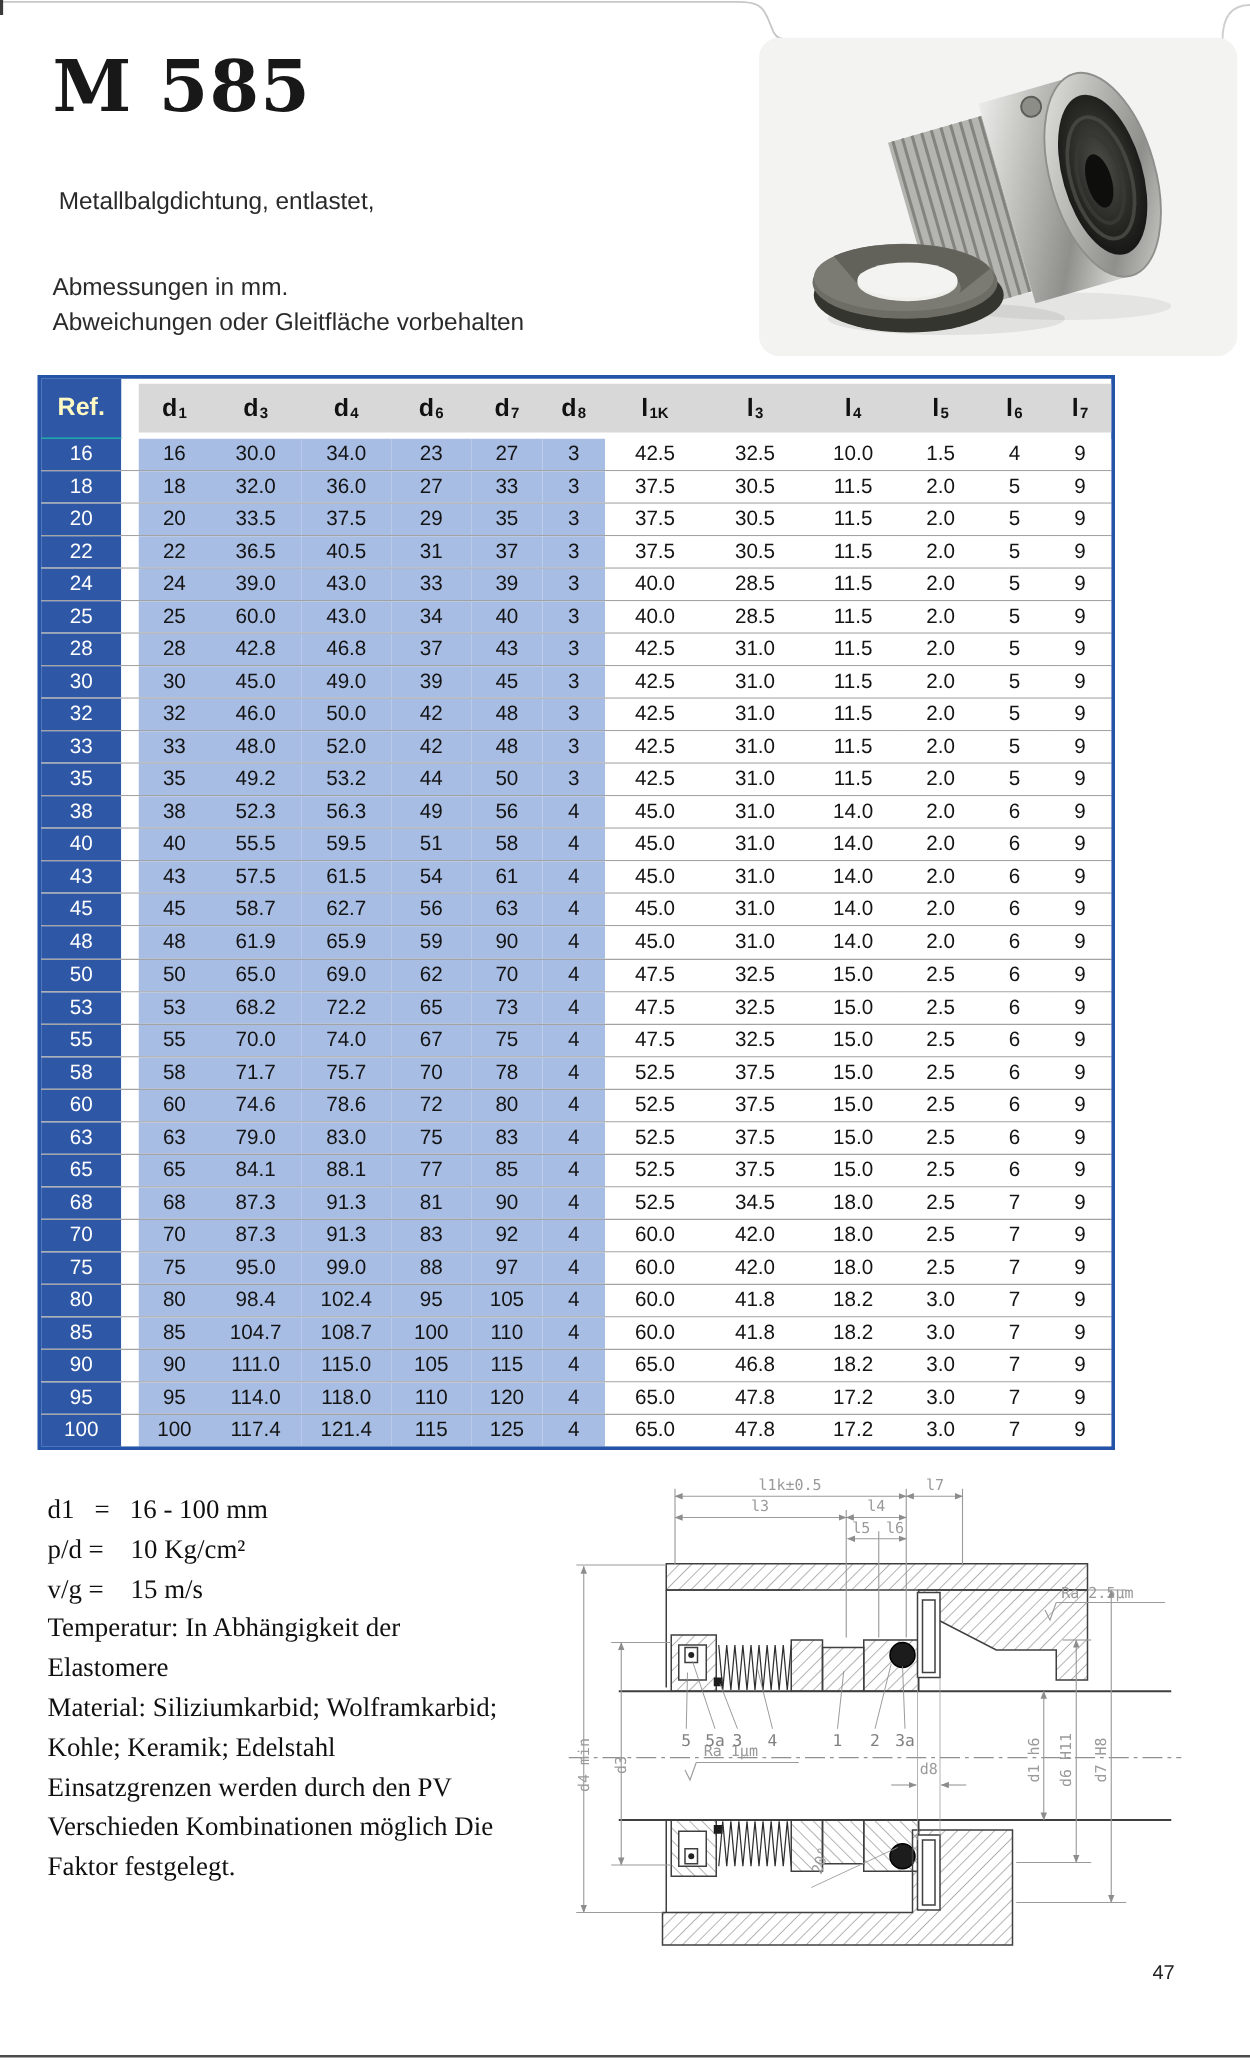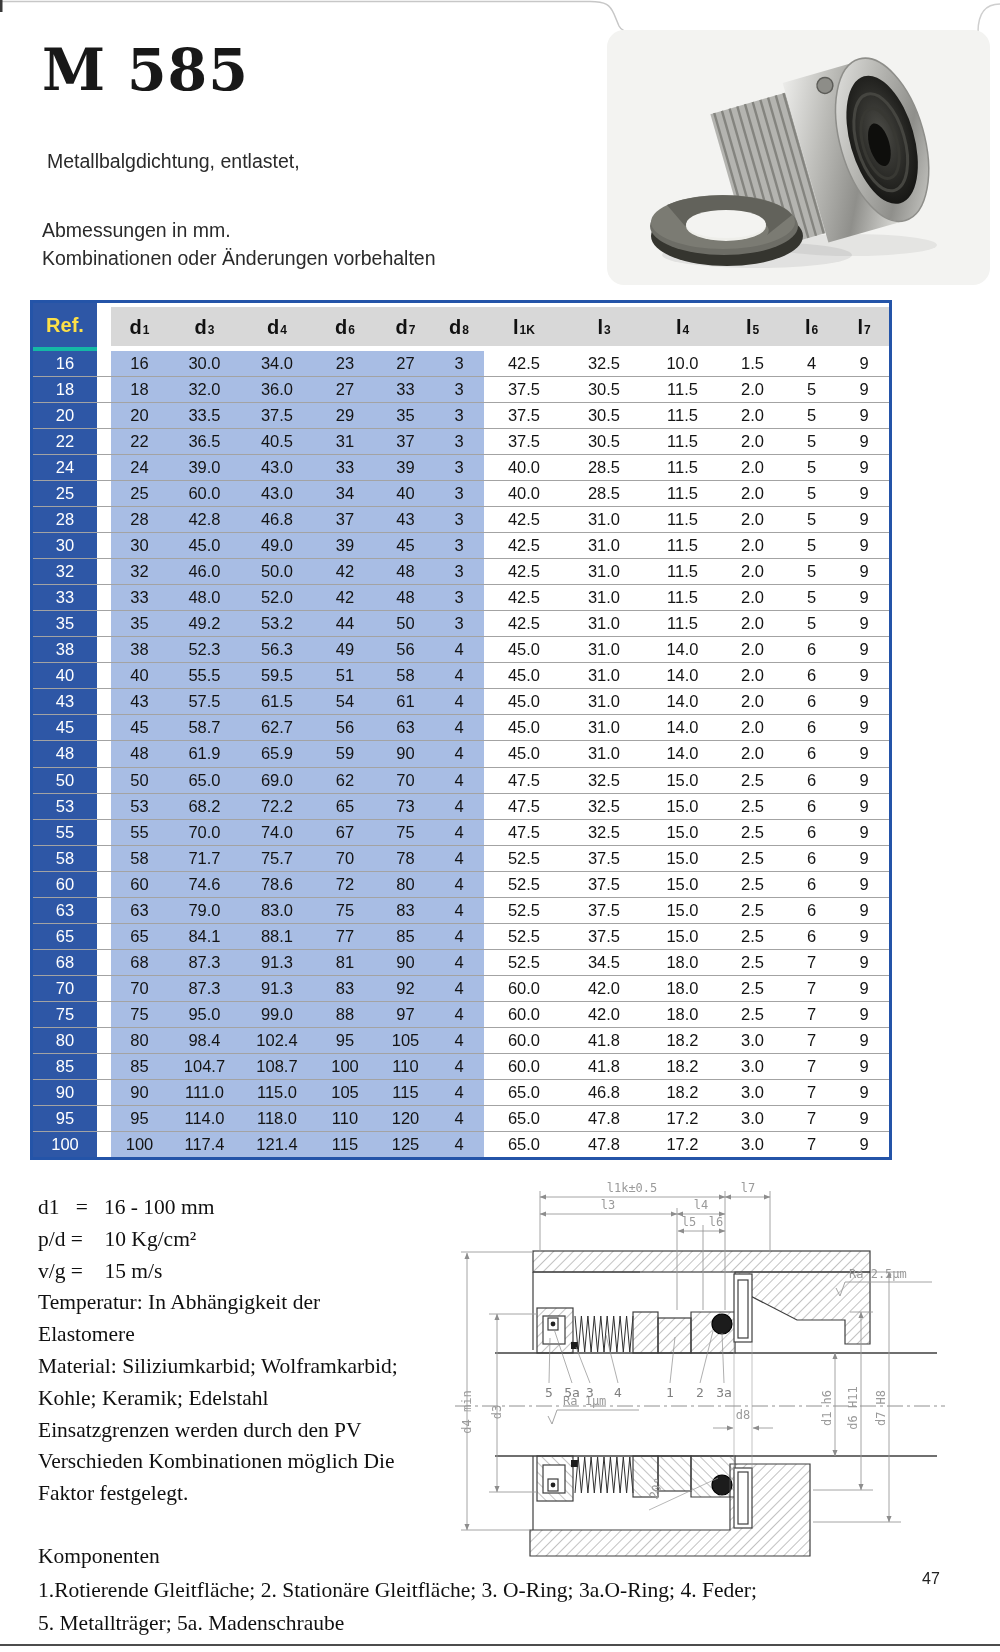--- a/index.html
+++ b/index.html
@@ -15,21 +15,21 @@
   
   .topdeco{position:absolute;left:0;top:0;width:1000px;height:40px;pointer-events:none;}
   .bottomrule{position:absolute;left:0;top:1644px;width:1000px;height:2px;background:#4c4c4c;}
   
   .m-table{position:absolute;left:30px;top:300px;width:856px;height:854px;
            border:3px solid var(--border-blue,#2454a8);background:#fff;display:flex;flex-direction:column;}
   .thead{position:relative;height:48px;flex:0 0 48px;display:flex;}
   .band{position:absolute;left:78px;right:0;top:4px;bottom:5px;background:var(--header-gray,#d8d8d8);}
   .thead .hc{position:relative;display:flex;align-items:center;justify-content:center;
              font-weight:bold;font-size:20px;color:#111;}
-  .thead .refh{background:var(--ref-blue,#2e57a6);color:#fde047;font-size:20px;border-bottom:4px solid #14b8a6;}
+  .thead .refh{background:var(--ref-blue,#2e57a6);color:#fef9c3;font-size:20px;border-bottom:1px solid #14b8a6;}
   .thead sub{font-size:12px;font-weight:bold;transform:translateY(3px);margin-left:1px;}
   .tbody{flex:1;display:flex;flex-direction:column;}
   .trow{flex:1;display:flex;border-top:1px solid var(--table-line,#a3a3a3);}
   .trow:first-child{border-top:none;}
   .c{display:flex;align-items:center;justify-content:center;font-size:16.5px;color:#141414;}
   .c.ref{background:var(--ref-blue,#2e57a6);color:#fff;font-size:16.5px;}
   .c.d{background:var(--light-blue,#a8bde4);}
   .c.l{background:#fff;}
   .c.gap{background:#fff;}
   
@@ -55,21 +55,21 @@
     <path d="M978,32 C978,10 988,4 1000,4" fill="none" stroke="#cfcfcf" stroke-width="1.5"></path>
     <rect x="0" y="0" width="2.5" height="12" fill="#3a3a3a"></rect>
   </svg>
 
   <div class="title">M 585</div>
   <div class="subtitle">
     <div>Metallbalgdichtung, entlastet,</div>
   </div>
   <div class="note">
     <div>Abmessungen in mm.</div>
-    <div>Kombinationen oder Änderungen vorbehalten</div>
+    <div>Abweichungen oder Gleitfläche vorbehalten</div>
   </div>
 
   <svg class="photo" viewBox="0 0 383 255">
     <defs>
       <linearGradient id="met" x1="0" y1="0" x2="0.9" y2="1">
         <stop offset="0" stop-color="#ececea"></stop>
           <stop offset="0.35" stop-color="#bdbdb9"></stop>
         <stop offset="0.7" stop-color="#8f8f8b"></stop>
           <stop offset="1" stop-color="#d2d2ce"></stop>
       </linearGradient>
@@ -798,21 +798,16 @@
     <text x="232" y="388" transform="rotate(-72 232 388)">20°</text>
     <text class="comp" x="124" y="285" text-anchor="middle">5</text>
     <text class="comp" x="147" y="285" text-anchor="middle">5a</text>
     <text class="comp" x="165" y="285" text-anchor="middle">3</text>
     <text class="comp" x="193" y="285" text-anchor="middle">4</text>
     <text class="comp" x="245" y="285" text-anchor="middle">1</text>
     <text class="comp" x="275" y="285" text-anchor="middle">2</text>
     <text class="comp" x="299" y="285" text-anchor="middle">3a</text>
   </svg>
 
-  <div class="components">
-    <div>Komponenten</div>
-    <div>1.Rotierende Gleitfläche; 2. Stationäre Gleitfläche; 3. O-Ring; 3a.O-Ring; 4. Feder;</div>
-    <div>5. Metallträger; 5a. Madenschraube</div>
-  </div>
   <div class="pagenum">47</div>
 
   <div class="bottomrule"></div>
 </div>
 
 </body></html>

